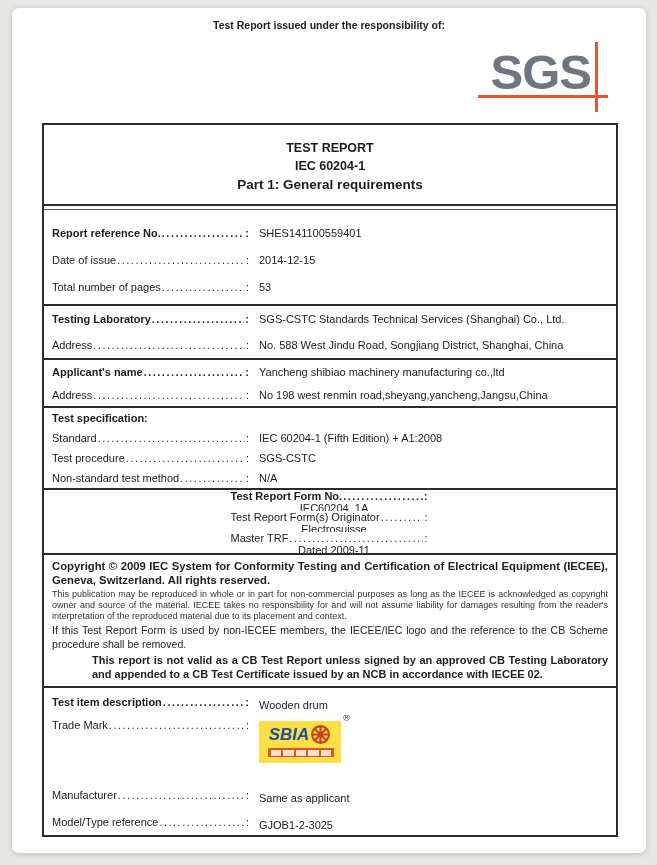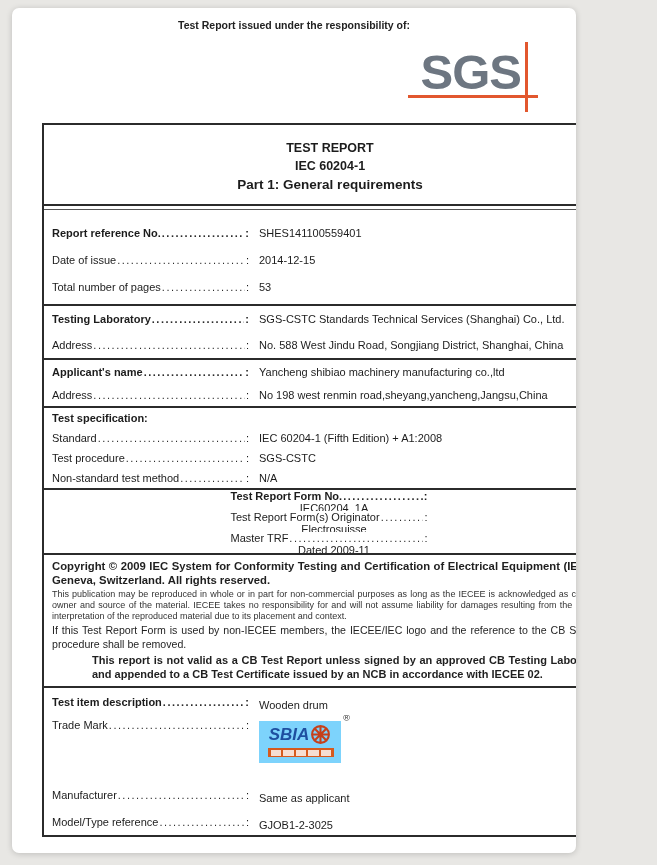--- a/index.html
+++ b/index.html
@@ -4,21 +4,21 @@
 <style>
   html,body{margin:0;padding:0;}
   body{
     width:657px;height:865px;overflow:hidden;
     background:#e8e7e4;
     font-family:"Liberation Sans","DejaVu Sans",sans-serif;
     color:#1c1c1c;
     position:relative;
   }
   .page{
-    position:absolute;left:12px;top:8px;width:564px;height:845px;
+    position:absolute;left:12px;top:8px;width:634px;height:845px;
     background:#ffffff;border-radius:7px;
     box-shadow:0 1px 6px rgba(0,0,0,.18);
     overflow:hidden;
   }
   .header-note{
     margin-top:11px;text-align:center;
     font-size:10.5px;font-weight:bold;color:#222;
   }
   
   .sgs-wrap{position:absolute;top:0;right:0;width:220px;height:120px;}
@@ -61,21 +61,21 @@
   .val{margin-left:10px;white-space:nowrap;}
   
   .para{text-align:justify;padding:1px 8px;color:#1f1f1f;}
   .para.bold-lead{font-size:11.3px;font-weight:bold;line-height:14px;padding-top:4px;}
   .para.fine{font-size:9px;line-height:11px;color:#333;}
   .para.normal{font-size:10.6px;line-height:13.5px;}
   .para.bold-end{font-size:11px;font-weight:bold;line-height:14px;padding-bottom:5px;padding-left:48px;}
   
   .tm-wrap{position:relative;display:inline-block;margin-left:10px;margin-top:2px;}
   .tm-box{
-    position:relative;width:82px;height:42px;background:#7dd3fc;
+    position:relative;width:82px;height:42px;background:#fde047;
     display:flex;align-items:flex-start;justify-content:center;
     padding-top:4px;box-sizing:border-box;
   }
   .tm-text{
     font-weight:bold;font-style:italic;font-size:17px;line-height:20px;
     color:var(--trademark-blue,#1e4fa0);letter-spacing:0;
   }
   .tm-wheel{margin-left:1px;margin-top:-1px;display:inline-block;}
   .tm-bar{
     position:absolute;left:9px;right:7px;bottom:6px;height:9px;

